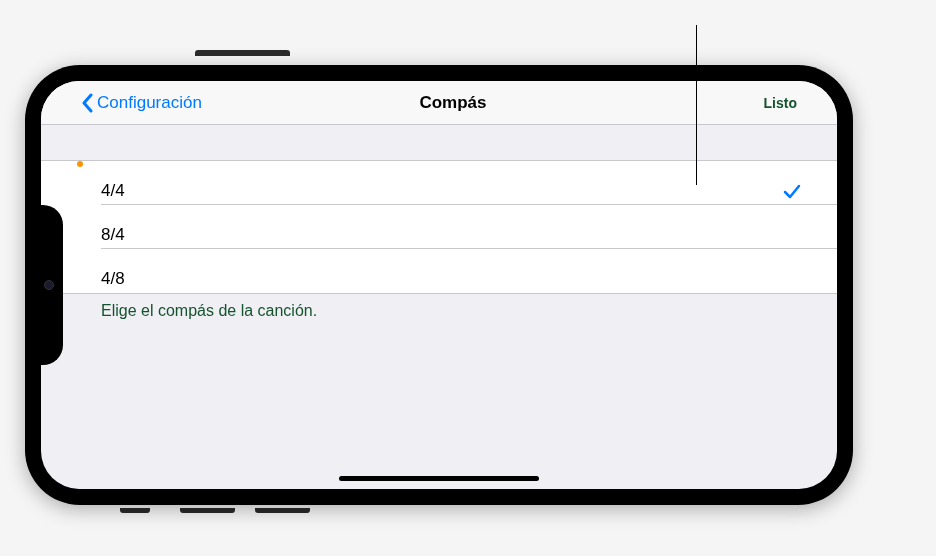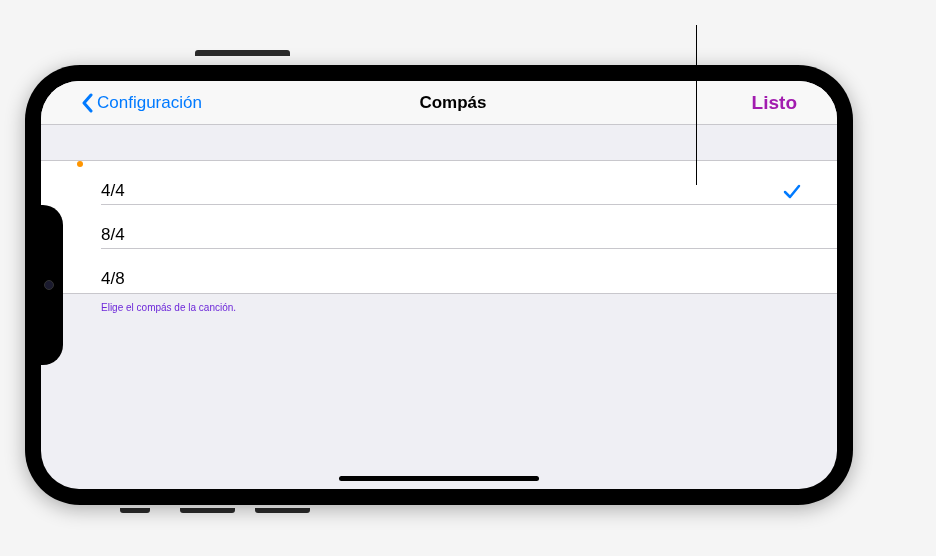--- a/index.html
+++ b/index.html
@@ -100,22 +100,22 @@
       position: absolute;
       left: 50%;
       transform: translateX(-50%);
       font-size: 17px;
       font-weight: 600;
       color: #000;
       margin-left: 14px;
     }
     
     .nav-done {
-      color: #a21caf;
-      font-size: 19px;
+      color: #14532d;
+      font-size: 14px;
       font-weight: 600;
       cursor: pointer;
       margin-left: 17px;
     }
     
     .content {
       padding-top: 35px;
     }
     
     .list {
@@ -149,22 +149,22 @@
     
     .checkmark {
       width: 18px;
       height: 18px;
       color: #007aff;
       margin-right: 20px;
     }
     
     .footer-text {
       padding: 8px 16px 0 60px;
-      font-size: 10px;
-      color: #6d28d9;
+      font-size: 16px;
+      color: #14532d;
     }
     
     .home-indicator {
       position: absolute;
       bottom: 8px;
       left: 50%;
       transform: translateX(-50%);
       width: 200px;
       height: 5px;
       background: #000;

